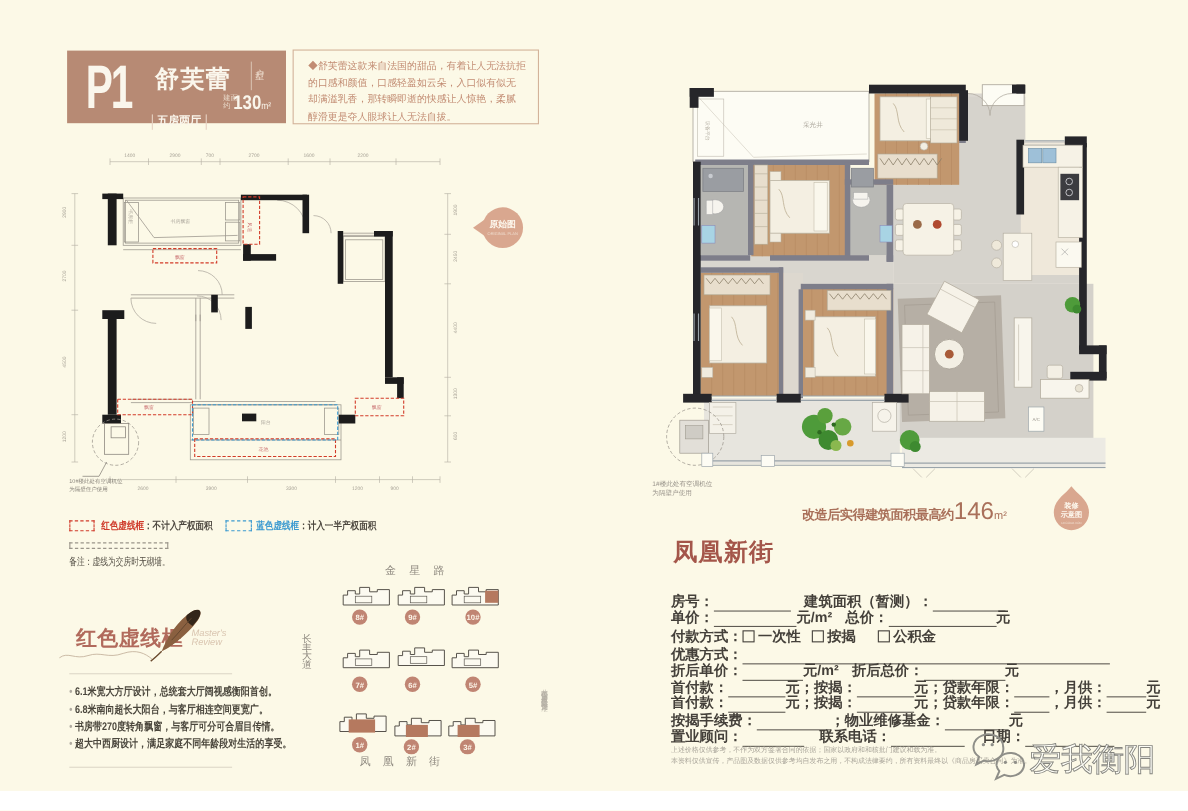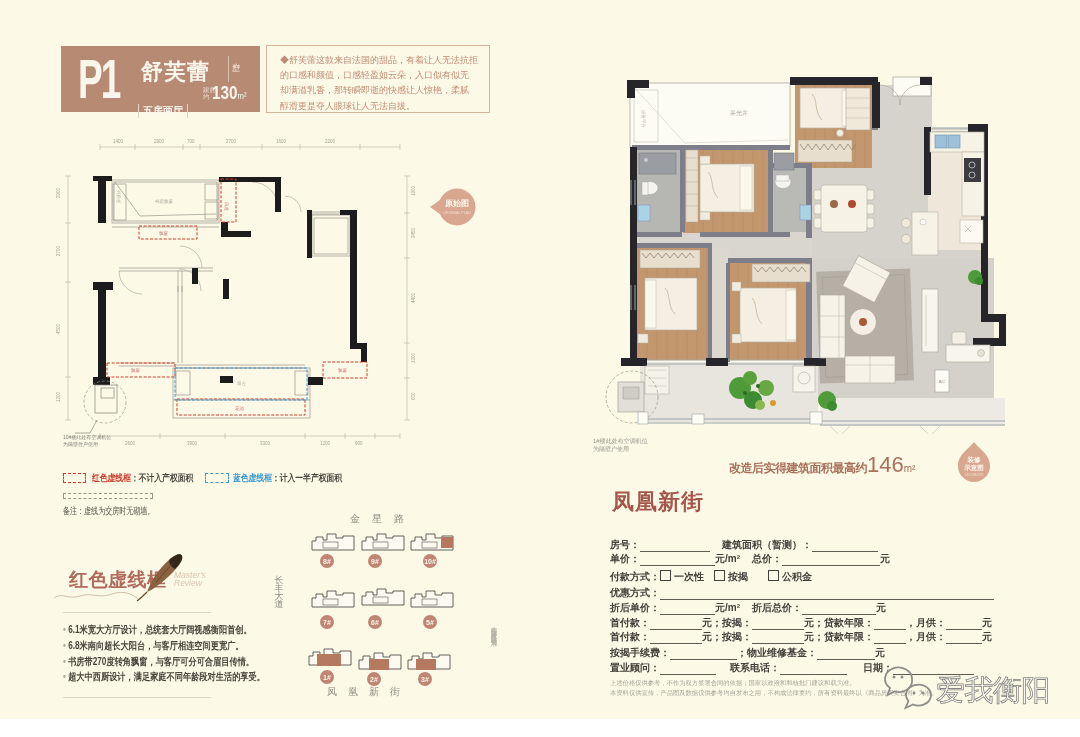--- a/index.html
+++ b/index.html
@@ -433,21 +433,21 @@
 <svg class="abs" style="left:956px;top:441px;" width="36" height="44" viewBox="0 0 36 44">
   <path d="M18 1 C 23 8 34 13 34 25 A 16 16 0 1 1 2 25 C 2 13 13 8 18 1 Z" fill="#d9a78f"></path>
   <text x="18" y="21" font-size="6.5" fill="#fdf8ee" text-anchor="middle" font-weight="bold" font-family="Liberation Sans">装修</text>
   <text x="18" y="29" font-size="6.5" fill="#fdf8ee" text-anchor="middle" font-weight="bold" font-family="Liberation Sans">示意图</text>
   <text x="18" y="35" font-size="2.8" fill="#eedccd" text-anchor="middle" font-family="Liberation Sans">DECORATION</text>
 </svg>
 
 <div class="abs" style="left:612px;top:487px;color:#a4564a;font-size:22px;font-weight:bold;letter-spacing:1px;">凤凰新街</div>
 
 <style>
- .frow{position:absolute;left:610px;color:#44403a;font-size:10px;font-weight:bold;white-space:nowrap;}
+ .frow{position:absolute;left:610px;color:#44403a;font-size:13px;font-weight:bold;white-space:nowrap;}
  .ul{display:inline-block;border-bottom:1.2px solid #5f5b53;height:11px;vertical-align:bottom;}
  .bx{display:inline-block;width:9px;height:9px;border:1.2px solid #44403a;vertical-align:-1px;margin-right:3px;}
 </style>
 <div class="frow" style="top:538px;">房号：<span class="ul" style="width:70px;"></span><span style="margin-left:12px;">建筑面积（暂测）：</span><span class="ul" style="width:66px;"></span></div>
 <div class="frow" style="top:552px;">单价：<span class="ul" style="width:75px;"></span>元/m²<span style="margin-left:12px;">总价：</span><span class="ul" style="width:98px;"></span>元</div>
 <div class="frow" style="top:570px;">付款方式：<span class="bx"></span>一次性<span style="margin-left:10px;text-align:center;"><span class="bx"></span>按揭</span><span style="margin-left:20px;"><span class="bx"></span>公积金</span></div>
 <div class="frow" style="top:586px;">优惠方式：<span class="ul" style="width:334px;"></span></div>
 <div class="frow" style="top:601px;">折后单价：<span class="ul" style="width:55px;"></span>元/m²<span style="margin-left:12px;">折后总价：</span><span class="ul" style="width:74px;"></span>元</div>
 <div class="frow" style="top:616px;">首付款：<span class="ul" style="width:52px;"></span>元；按揭：<span class="ul" style="width:52px;"></span>元；贷款年限：<span class="ul" style="width:32px;"></span>，月供：<span class="ul" style="width:36px;"></span>元</div>
 <div class="frow" style="top:630px;">首付款：<span class="ul" style="width:52px;"></span>元；按揭：<span class="ul" style="width:52px;"></span>元；贷款年限：<span class="ul" style="width:32px;"></span>，月供：<span class="ul" style="width:36px;"></span>元</div>

